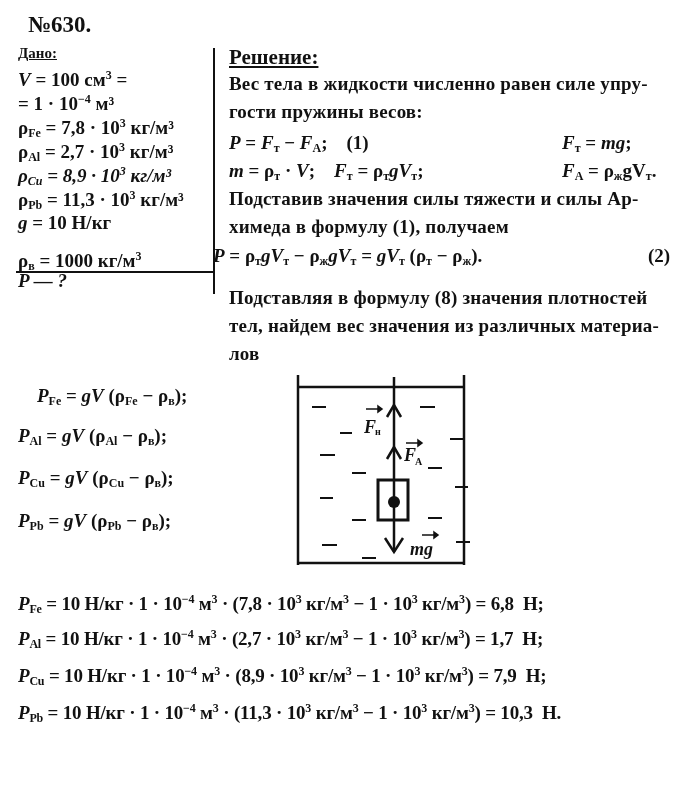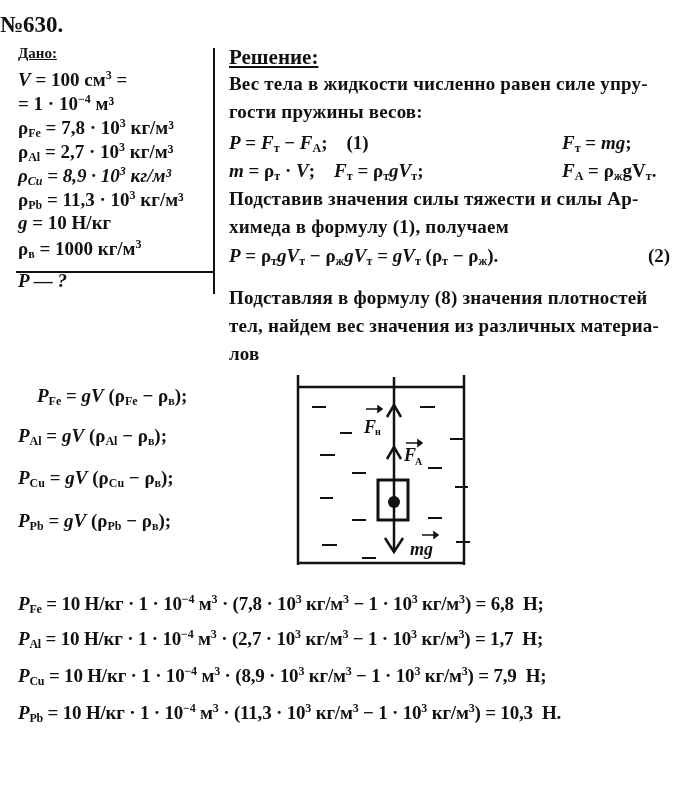--- a/index.html
+++ b/index.html
@@ -2,21 +2,21 @@
 <html><head>
 <meta charset="utf-8">
 <style>
   html, body { margin: 0; padding: 0; background: #ffffff; }
   body {
     width: 700px; height: 797px; position: relative; overflow: hidden;
     font-family: "Liberation Serif", "DejaVu Serif", serif;
     color: #111111;
   }
   .abs { position: absolute; white-space: nowrap; }
-  .title { left: 0; top: 12px; font-size: 23px; font-weight: bold; }
+  .title { left: 28px; top: 12px; font-size: 23px; font-weight: bold; }
   .given-head { left: 18px; top: 45px; font-size: 15px; font-weight: bold; text-decoration: underline; }
   .sol-head { left: 229px; top: 45px; font-size: 21px; font-weight: bold; text-decoration: underline; }
   .given-line { left: 18px; font-size: 19px; font-weight: bold; }
   .find-line { left: 18px; top: 270px; font-size: 19px; font-weight: bold; }
   .vdiv { position: absolute; left: 213px; top: 48px; width: 2px; height: 246px; background: #111; }
   .hdiv { position: absolute; left: 16px; top: 271px; width: 199px; height: 2px; background: #111; }
   .text-line { left: 229px; font-size: 19px; font-weight: bold; letter-spacing: 0.2px; }
   .formula { font-size: 19px; font-weight: bold; }
   i { font-style: italic; }
   sub { font-size: 12px; vertical-align: -3px; }
@@ -35,21 +35,21 @@
 <div class="hdiv"></div>
 
 <div id="given-lines">
     <div class="abs given-line" style="top: 68px;"><i>V</i> = 100  см<sup>3</sup> =</div>
     <div class="abs given-line" style="top: 92px;">= 1 · 10<sup>−4</sup>  м³</div>
     <div class="abs given-line" style="top: 116px;">ρ<sub>Fe</sub> = 7,8 · 10<sup>3</sup>  кг/м³</div>
     <div class="abs given-line" style="top: 140px;">ρ<sub>Al</sub> = 2,7 · 10<sup>3</sup>  кг/м³</div>
     <div class="abs given-line" style="top: 164px; font-style: italic;">ρ<sub>Cu</sub> = 8,9 · 10<sup>3</sup>  кг/м³</div>
     <div class="abs given-line" style="top: 188px;">ρ<sub>Pb</sub> = 11,3 · 10<sup>3</sup>  кг/м³</div>
     <div class="abs given-line" style="top: 212px;"><i>g</i> = 10  Н/кг</div>
-    <div class="abs given-line" style="top: 237px; text-align: right;">ρ<sub>в</sub> = 1000  кг/м<sup>3</sup></div>
+    <div class="abs given-line" style="top: 249px; text-align: right;">ρ<sub>в</sub> = 1000  кг/м<sup>3</sup></div>
   </div>
 
 <div class="abs find-line"><i>P — ?</i></div>
 
 <div class="abs sol-head">Решение:</div>
 <div class="abs text-line" style="top:73px">Вес тела в жидкости численно равен силе упру-</div>
 <div class="abs text-line" style="top:101px">гости пружины весов:</div>
 
 <div class="abs formula" style="left:229px; top:132px">
   <i>P</i> = <i>F</i><sub>т</sub> − <i>F</i><sub>А</sub>;&nbsp;&nbsp;&nbsp; <span>(1)</span>
@@ -62,21 +62,21 @@
   <i>m</i> = ρ<sub>т</sub> · <i>V</i>;&nbsp;&nbsp;&nbsp;
   <i>F</i><sub>т</sub> = ρ<sub>т</sub><i>gV</i><sub>т</sub>;
 </div>
 <div class="abs formula" style="left:562px; top:160px">
   <i>F</i><sub>А</sub> = ρ<sub>ж</sub>gV<sub>т</sub>.
 </div>
 
 <div class="abs text-line" style="top:188px">Подставив значения силы тяжести и силы Ар-</div>
 <div class="abs text-line" style="top:216px">химеда в формулу (1), получаем</div>
 
-<div class="abs formula" style="left:229px; top:245px">
+<div class="abs formula" style="left:213px; top:245px">
   <i>P</i> = ρ<sub>т</sub><i>gV</i><sub>т</sub> − ρ<sub>ж</sub><i>gV</i><sub>т</sub> = <i>gV</i><sub>т</sub> (ρ<sub>т</sub> − ρ<sub>ж</sub>).
 </div>
 <div class="abs formula" style="left:648px; top:245px">(2)</div>
 
 <div class="abs text-line" style="top:287px">Подставляя в формулу (8) значения плотностей</div>
 <div class="abs text-line" style="top:315px">тел, найдем вес значения из различных материа-</div>
 <div class="abs text-line" style="top:343px">лов</div>
 
 <div id="weight-formulas">
     <div class="abs eq" style="top: 385px; margin-left: 19px;"><i>P</i><sub>Fe</sub> = <i>gV</i> (ρ<sub>Fe</sub> − ρ<sub>в</sub>);</div>

